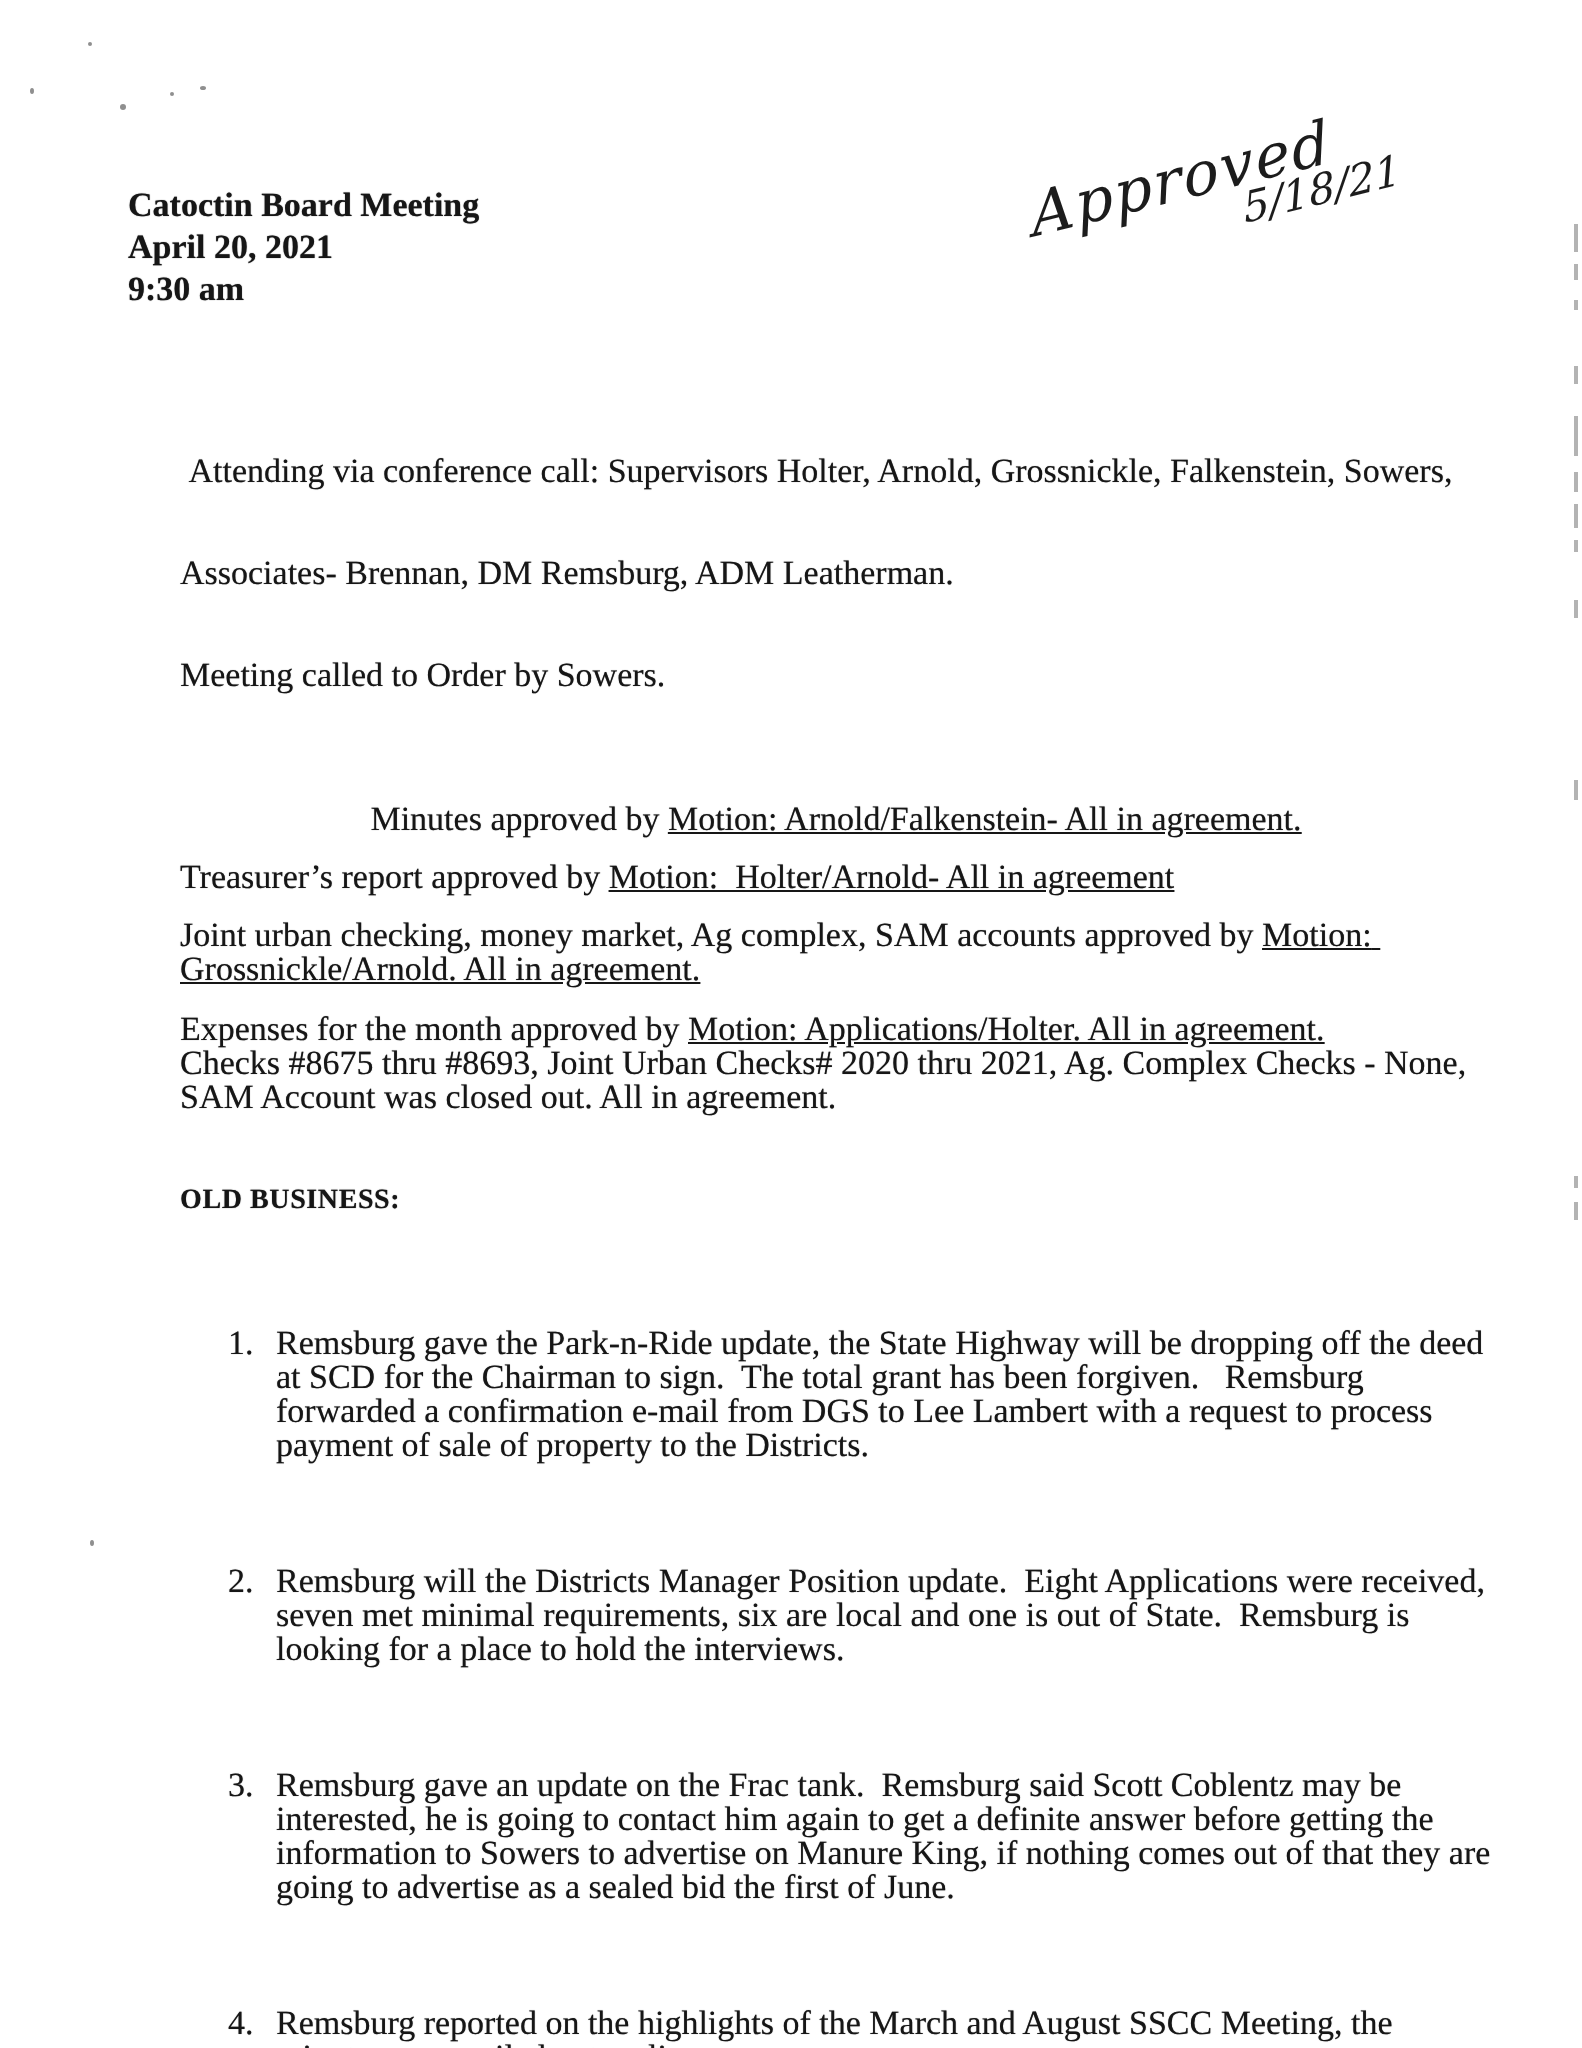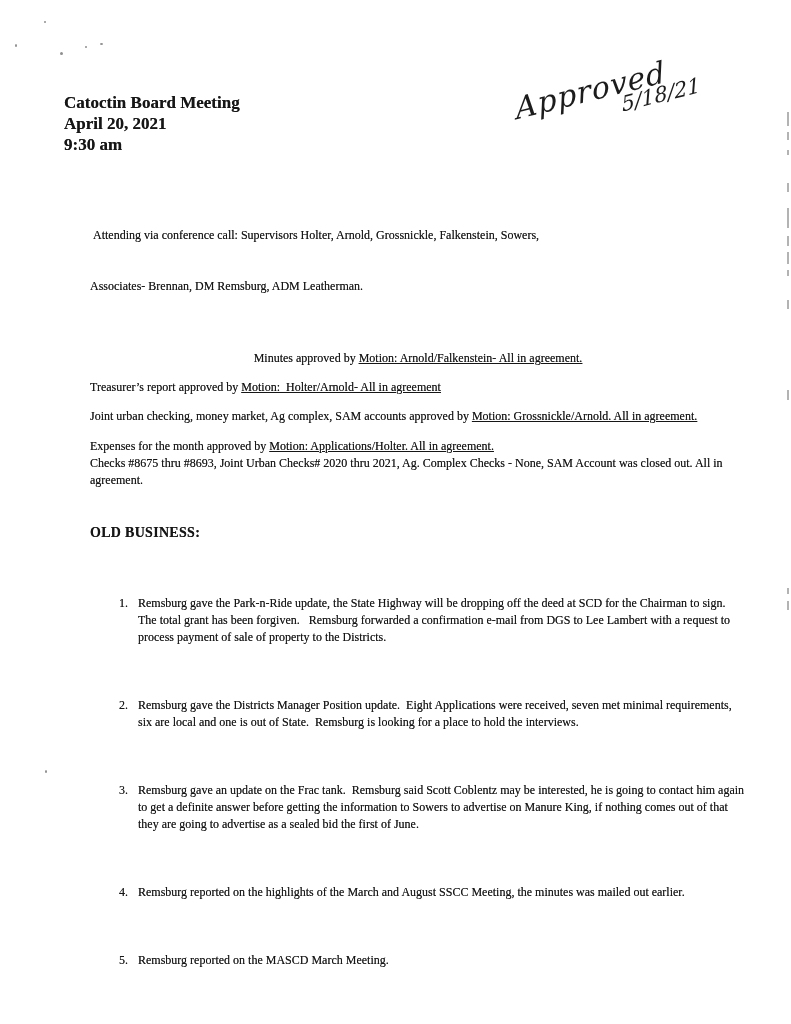--- a/index.html
+++ b/index.html
@@ -16,21 +16,21 @@
     font-family: "Liberation Serif", serif;
     color: #161616;
   }
   .content {
     position: absolute;
     left: 90px;
     top: 0;
     width: 656px;
   }
   .doc-text {
-    font-size: 12px;
+    font-size: 17px;
     line-height: 17px;
     white-space: pre-wrap;
     text-shadow: 0 0 0.4px rgba(20,20,20,0.65);
   }
   .title-block {
     margin-top: 92px;
     text-align: left;
     transform: translateX(-26px);
     font-size: 17px;
     font-weight: bold;
@@ -129,34 +129,35 @@
 
     <div class="title-block">
       <div>Catoctin Board Meeting</div>
       <div>April 20, 2021</div>
       <div>9:30 am</div>
     </div>
 
     <div class="doc-text attendance">
       <div> Attending via conference call: Supervisors Holter, Arnold, Grossnickle, Falkenstein, Sowers,</div>
       <div>Associates- Brennan, DM Remsburg, ADM Leatherman.</div>
+      <div>Meeting called to Order by Sowers.</div>
     </div>
 
     <div class="doc-text motion-par motion-minutes"><span>Minutes approved by </span><span class="u">Motion: Arnold/Falkenstein- All in agreement.</span></div>
 
     <div class="doc-text motion-par"><span>Treasurer’s report approved by </span><span class="u">Motion:  Holter/Arnold- All in agreement</span></div>
 
     <div class="doc-text motion-par motion-accounts"><span>Joint urban checking, money market, Ag complex, SAM accounts approved by </span><span class="u">Motion: Grossnickle/Arnold. All in agreement.</span></div>
 
     <div class="doc-text motion-par motion-expenses"><span>Expenses for the month approved by </span><span class="u">Motion: Applications/Holter. All in agreement.</span><div>Checks #8675 thru #8693, Joint Urban Checks# 2020 thru 2021, Ag. Complex Checks - None, SAM Account was closed out. All in agreement.</div></div>
 
     <div class="doc-text section-heading">OLD BUSINESS:</div>
 
     <ol class="business-list doc-text">
       <li>Remsburg gave the Park-n-Ride update, the State Highway will be dropping off the deed at SCD for the Chairman to sign.  The total grant has been forgiven.   Remsburg forwarded a confirmation e-mail from DGS to Lee Lambert with a request to process payment of sale of property to the Districts.</li>
-      <li>Remsburg gave the Districts Manager Position update.  Eight Applications were received, seven met minimal requirements, six are local and one is out of State.  Remsburg is looking for a place to hold the interviews.</li>
+      <li>Remsburg will the Districts Manager Position update.  Eight Applications were received, seven met minimal requirements, six are local and one is out of State.  Remsburg is looking for a place to hold the interviews.</li>
       <li>Remsburg gave an update on the Frac tank.  Remsburg said Scott Coblentz may be interested, he is going to contact him again to get a definite answer before getting the information to Sowers to advertise on Manure King, if nothing comes out of that they are going to advertise as a sealed bid the first of June.</li>
       <li>Remsburg reported on the highlights of the March and August SSCC Meeting, the minutes was mailed out earlier.</li>
       <li>Remsburg reported on the MASCD March Meeting.</li>
     </ol>
 
   </div>
 </div>
 
 </body></html>

